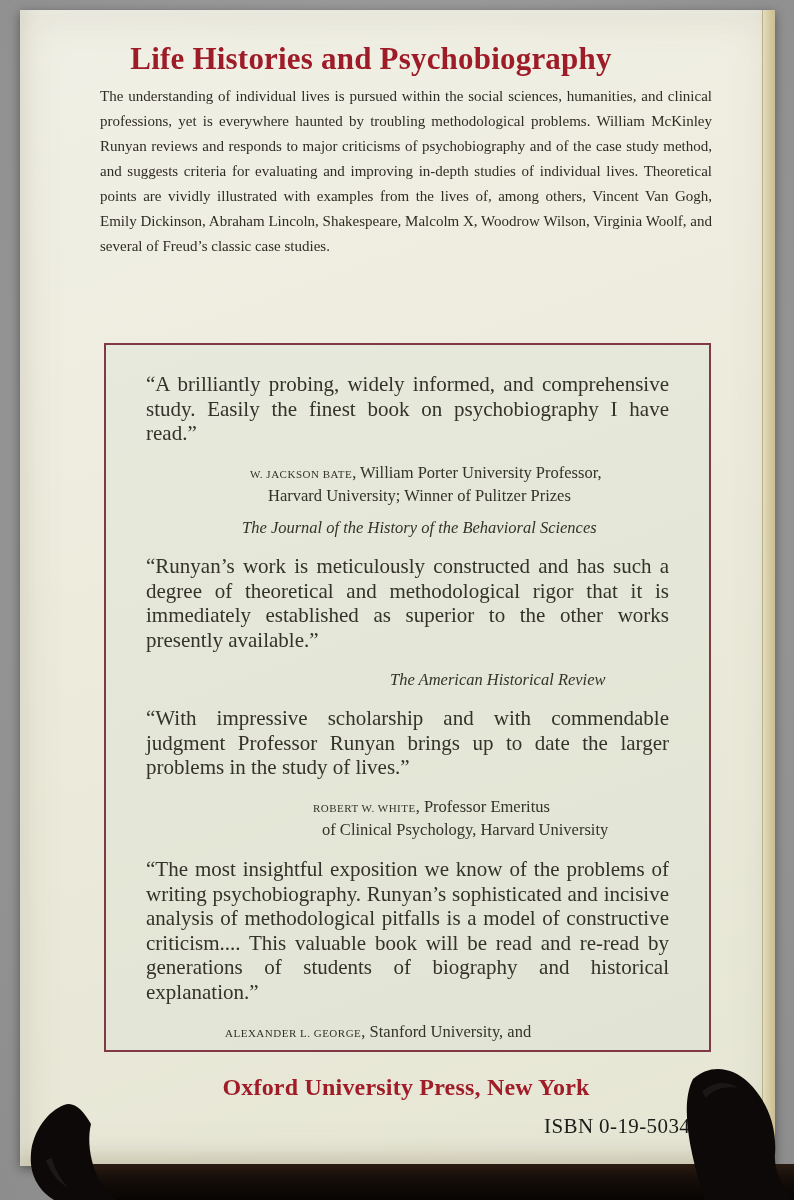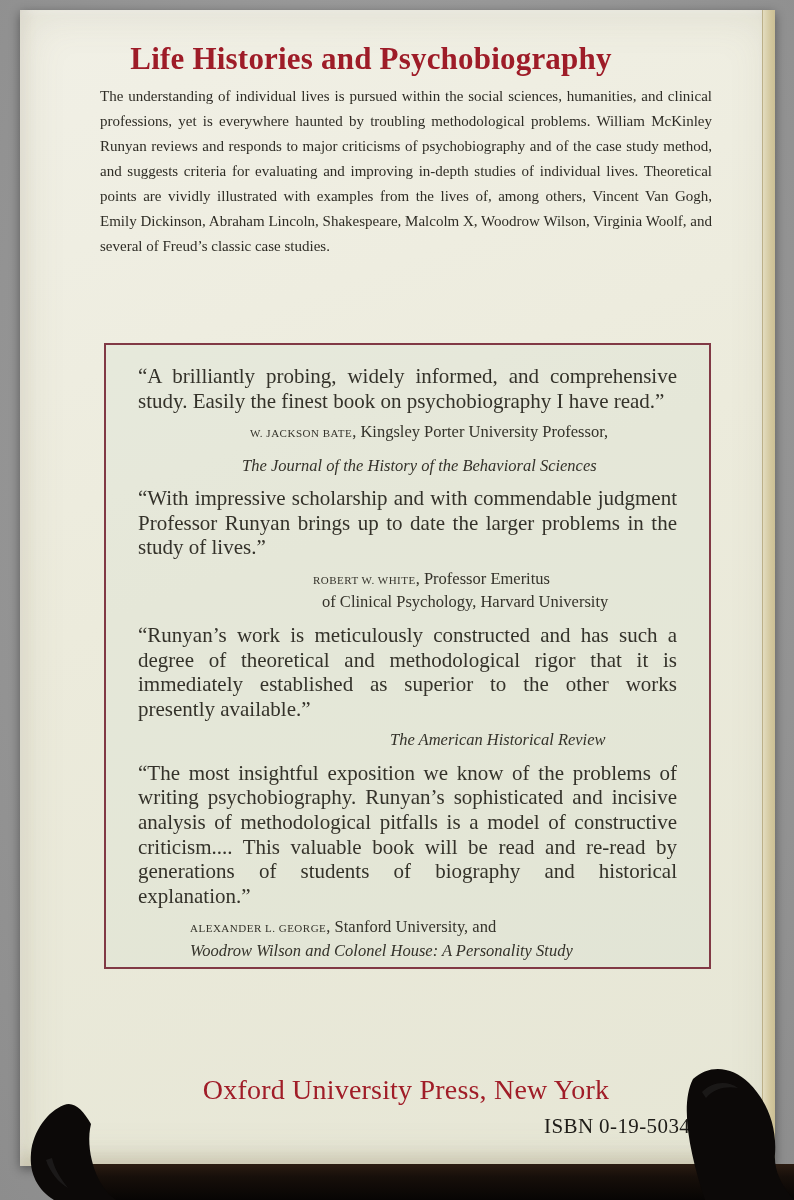--- a/index.html
+++ b/index.html
@@ -40,37 +40,37 @@
   }
   
   .rbox{
     position:absolute;left:84px;top:333px;width:607px;box-sizing:border-box;
     border:2px solid #813945;
     background:rgba(213,224,207,.28);
     padding:11px 24px 6px 24px;
   }
   .blurb+.blurb{margin-top:10px;}
   .quote{
-    font-size:21px;line-height:24.6px;text-align:justify;color:#34322a;margin:8px;font-family:Liberation Serif, serif;
+    font-size:21px;line-height:24.6px;text-align:justify;color:#34322a;margin:16px;font-family:Liberation Serif, serif;
   }
   .attr{
     margin-top:3px;font-size:16.5px;line-height:21.5px;color:#34322a;
   }
   .attr .line{display:block;}
   .sc{font-size:11px;letter-spacing:.5px;}
   .em{font-style:italic;}
   .a1{margin-left:120px;} .a1 .ind{margin-left:18px;}
   .a2{margin-left:112px;}
   .a3{margin-left:183px;} .a3 .ind{margin-left:9px;}
   .a4{margin-left:260px;}
-  .a5{margin-left:60px;}
+  .a5{margin-left:95px;}
   
   .publisher{
     position:absolute;left:80px;top:1064px;width:612px;text-align:center;
-    font-size:28px;font-weight:normal;color:#a01d28;letter-spacing:.2px;
+    font-size:24px;font-weight:bold;color:#a01d28;letter-spacing:.2px;
   }
   .isbn{
     position:absolute;left:524px;top:1104px;
     font-size:21px;color:#1e1c18;letter-spacing:.4px;white-space:nowrap;
   }
   
   .stand-base{
     position:absolute;left:92px;top:1164px;width:702px;height:36px;z-index:2;
     background:linear-gradient(to bottom,#2b1c12 0%,#170f0a 35%,#070504 100%);
   }
@@ -87,50 +87,50 @@
 
     <div class="title">Life Histories and Psychobiography</div>
 
     <div class="intro">The understanding of individual lives is pursued within the social sciences, humanities, and clinical professions, yet is everywhere haunted by troubling methodological problems. William McKinley Runyan reviews and responds to major criticisms of psychobiography and of the case study method, and suggests criteria for evaluating and improving in-depth studies of individual lives. Theoretical points are vividly illustrated with examples from the lives of, among others, Vincent Van Gogh, Emily Dickinson, Abraham Lincoln, Shakespeare, Malcolm X, Woodrow Wilson, Virginia Woolf, and several of Freud’s classic case studies.</div>
 
     <div class="rbox">
 
       <div class="blurb">
         <p class="quote">“A brilliantly probing, widely informed, and comprehensive study. Easily the finest book on psychobiography I have read.”</p>
         <div class="attr a1">
-          <span class="line"><span class="sc">W. JACKSON BATE</span><span>, Kingsley Porter University Professor,</span></span>
+          <span class="line"><span class="sc">W. JACKSON BATE</span><span>, William Porter University Professor,</span></span>
+          <span class="line ind">Harvard University; Winner of Pulitzer Prizes</span>
         </div>
       </div>
 
       <div class="blurb">
         <div class="attr a2">
           <span class="line em">The Journal of the History of the Behavioral Sciences</span>
+        </div>
+      </div>
+
+      <div class="blurb">
+        <p class="quote">“Runyan’s work is meticulously constructed and has such a degree of theoretical and methodological rigor that it is immediately established as superior to the other works presently available.”</p>
+        <div class="attr a4">
+          <span class="line em">The American Historical Review</span>
         </div>
       </div>
 
       <div class="blurb">
         <p class="quote">“With impressive scholarship and with commendable judgment Professor Runyan brings up to date the larger problems in the study of lives.”</p>
         <div class="attr a3">
           <span class="line"><span class="sc">ROBERT W. WHITE</span><span>, Professor Emeritus</span></span>
           <span class="line ind">of Clinical Psychology, Harvard University</span>
         </div>
       </div>
 
       <div class="blurb">
-        <p class="quote">“Runyan’s work is meticulously constructed and has such a degree of theoretical and methodological rigor that it is immediately established as superior to the other works presently available.”</p>
-        <div class="attr a4">
-          <span class="line em">The American Historical Review</span>
-        </div>
-      </div>
-
-      <div class="blurb">
         <p class="quote">“The most insightful exposition we know of the problems of writing psychobiography. Runyan’s sophisticated and incisive analysis of methodological pitfalls is a model of constructive criticism.... This valuable book will be read and re-read by generations of students of biography and historical explanation.”</p>
         <div class="attr a5">
           <span class="line"><span class="sc">ALEXANDER L. GEORGE</span><span>, Stanford University, and</span></span>
-          <span class="line em">Woodrow Wilson and Colonel House: A Personality Study</span>
         </div>
       </div>
 
     </div>
 
     <div class="publisher">Oxford University Press, New York</div>
 
     <div class="isbn">ISBN 0-19-50348</div>
 
   </div>

